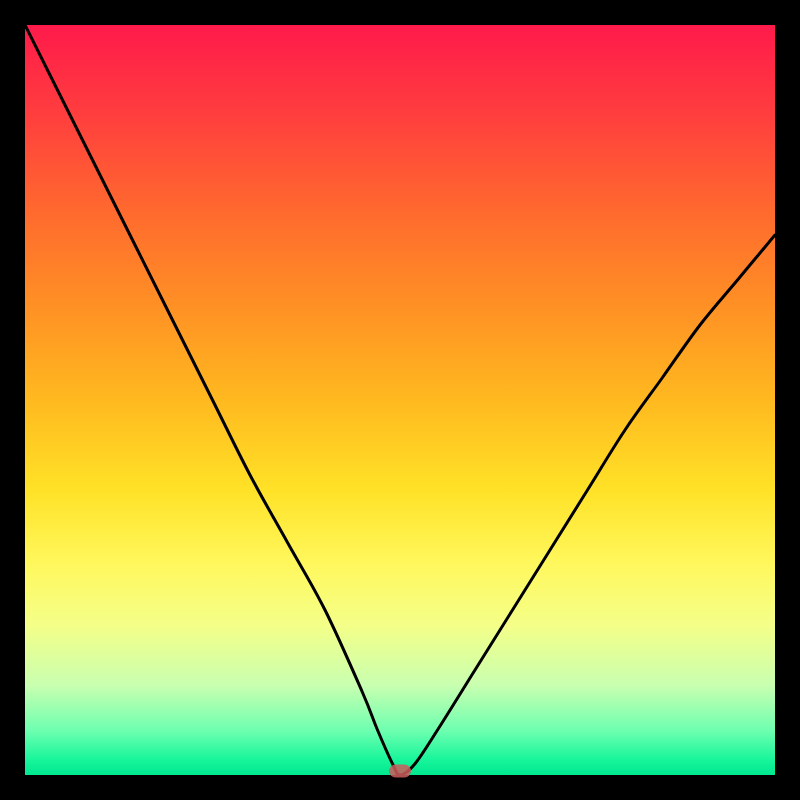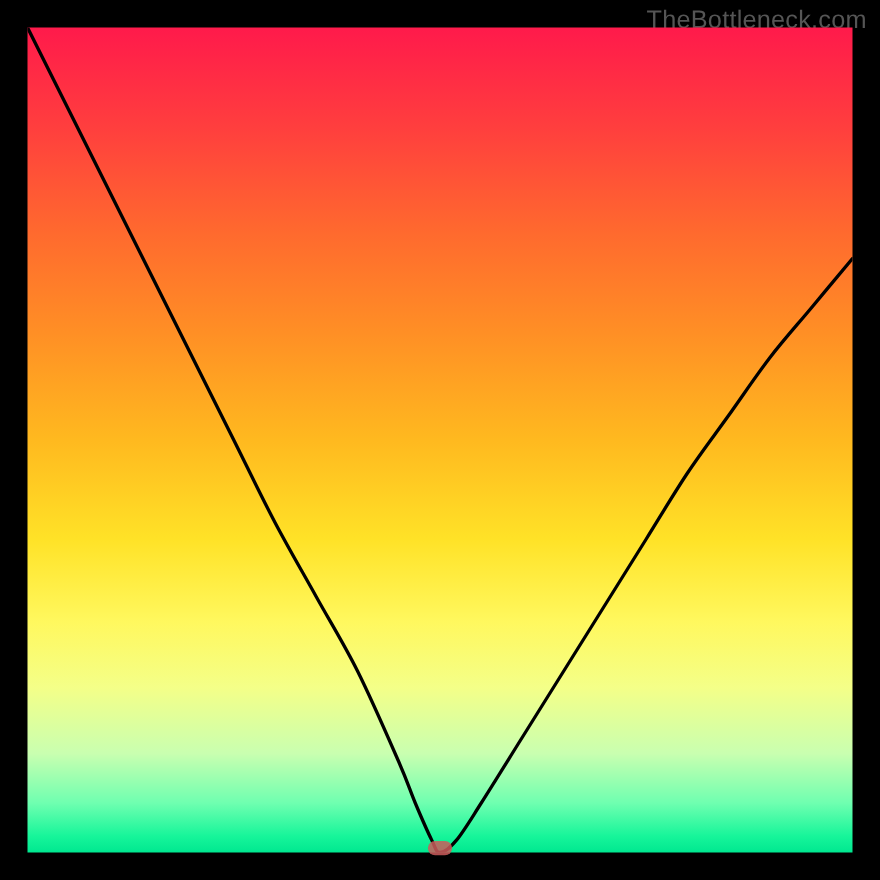--- a/index.html
+++ b/index.html
@@ -72,21 +72,20 @@
     border-radius: 7px;
     background: rgba(205, 92, 92, 0.85);
     transform: translate(-50%, -50%);
   }
 </style>
 </head>
 <body>
 
 <div class="frame">
 
-  <div class="watermark">TheBottleneck.com</div>
 
   <div class="plot-area">
 
     <svg class="curve-svg" viewBox="0 0 750 750" preserveAspectRatio="none">
       <path class="curve-path" d="M 0.00 0.00 C 6.25 12.50, 25.00 50.00, 37.50 75.00 C 50.00 100.00, 62.50 125.00, 75.00 150.00 C 87.50 175.00, 100.00 200.00, 112.50 225.00 C 125.00 250.00, 137.50 275.00, 150.00 300.00 C 162.50 325.00, 175.00 350.00, 187.50 375.00 C 200.00 400.00, 212.50 426.25, 225.00 450.00 C 237.50 473.75, 250.00 495.00, 262.50 517.50 C 275.00 540.00, 287.50 560.00, 300.00 585.00 C 312.50 610.00, 328.75 647.50, 337.50 667.50 C 346.25 687.50, 347.50 693.13, 352.50 705.00 C 357.50 716.88, 363.75 731.25, 367.50 738.75 C 371.25 746.25, 371.25 750.00, 375.00 750.00 C 378.75 750.00, 383.75 746.25, 390.00 738.75 C 396.25 731.25, 402.50 720.63, 412.50 705.00 C 422.50 689.38, 437.50 665.00, 450.00 645.00 C 462.50 625.00, 475.00 605.00, 487.50 585.00 C 500.00 565.00, 512.50 545.00, 525.00 525.00 C 537.50 505.00, 550.00 485.00, 562.50 465.00 C 575.00 445.00, 587.50 423.75, 600.00 405.00 C 612.50 386.25, 625.00 370.00, 637.50 352.50 C 650.00 335.00, 662.50 316.25, 675.00 300.00 C 687.50 283.75, 700.00 270.00, 712.50 255.00 C 725.00 240.00, 743.75 217.50, 750.00 210.00"></path>
     </svg>
 
     <div class="min-marker" style="left: 375px; top: 746px;"></div>
 
   </div>

